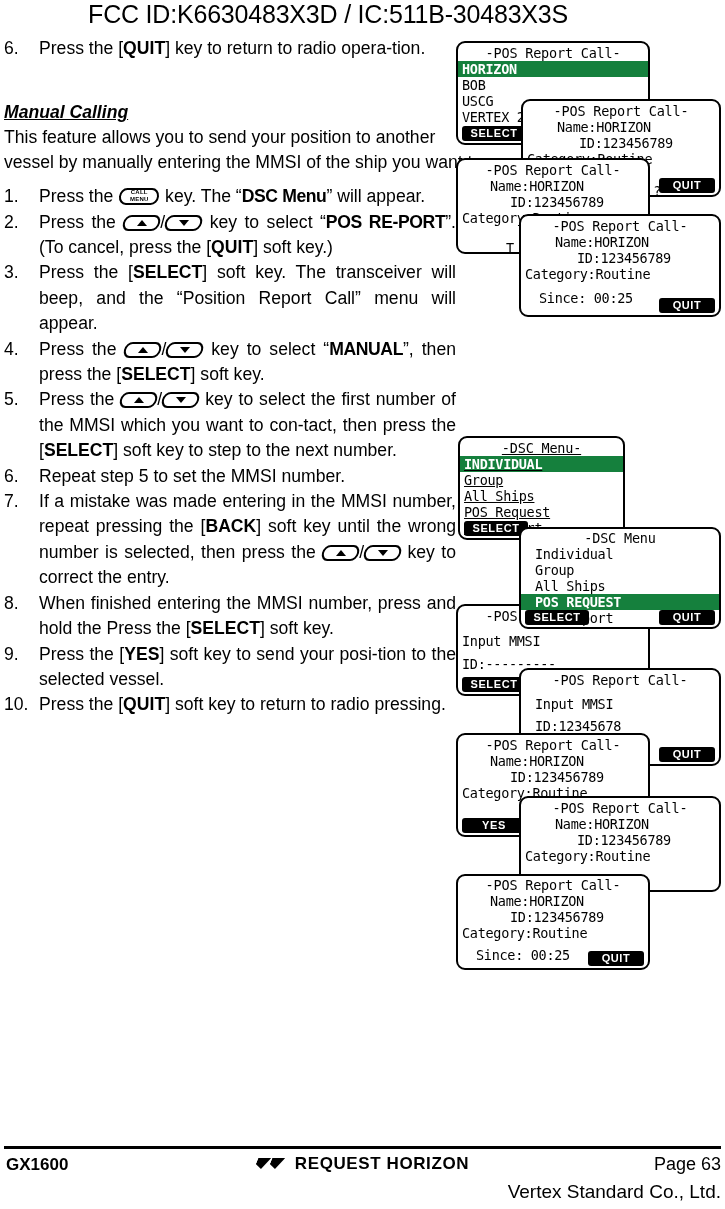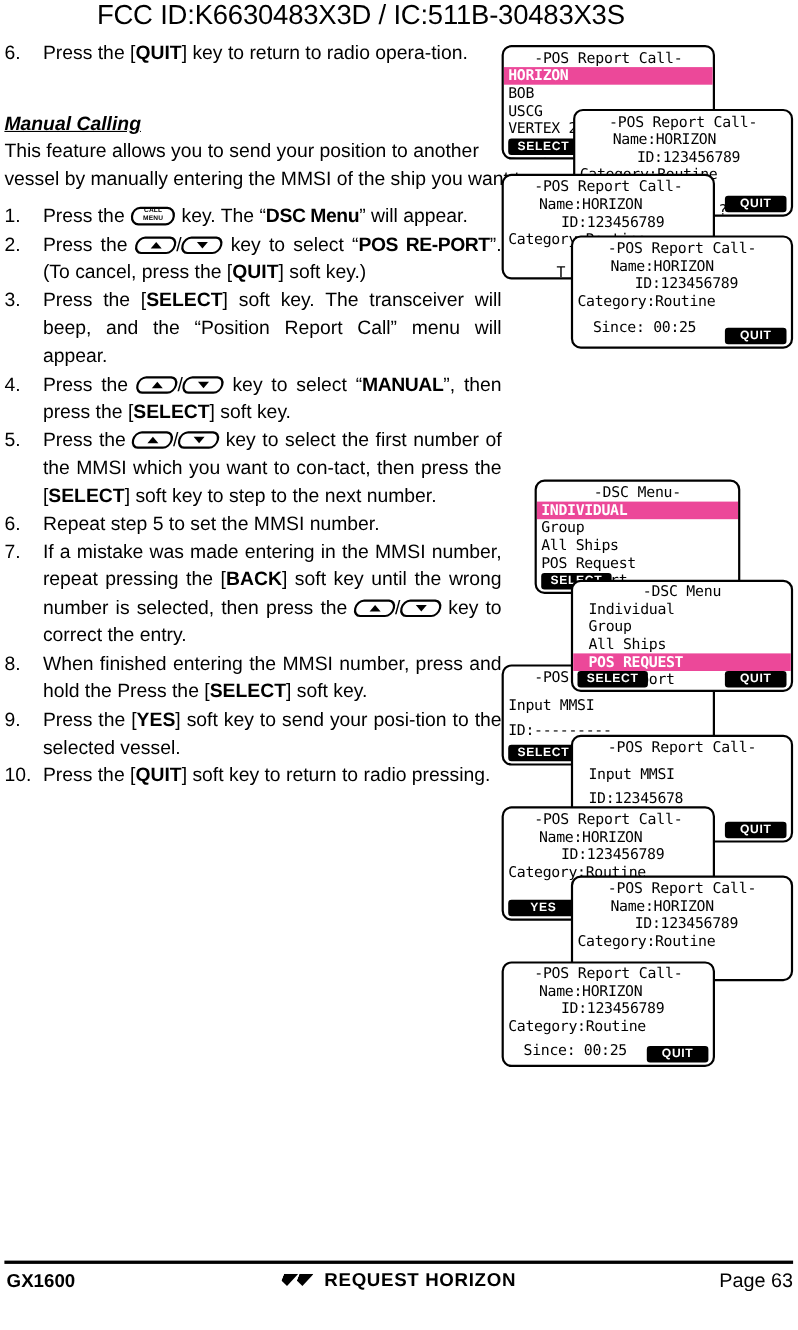--- a/index.html
+++ b/index.html
@@ -138,21 +138,21 @@
   .lcd .row{
     font-size:13.5px;
     line-height:16px;
     letter-spacing:-0.3px;
     white-space:nowrap;
     padding-left:4px;
   }
   .lcd .row.ctr{text-align:left;padding-left:0;margin-left:18px;}
   .lcd .row.rt{text-align:right;padding-right:8px;}
   .lcd .row.hl{
-    background:#ec4899;color:#fff;font-weight:bold;
+    background:#15803d;color:#fff;font-weight:bold;
   }
   .lcd .row.ind{padding-left:14px;}
   .softbar{
     position:absolute;left:0;bottom:2px;width:100%;
     height:15px;
   }
   .soft{
     position:absolute;
     background:#000;color:#fff;
     font-family:"Liberation Sans", sans-serif;
@@ -234,21 +234,21 @@
     <div class="ttl" style="margin-top:2px;">-POS Report Call-</div>
     <div class="row ctr" style="padding-left:16px;">Name:HORIZON</div>
     <div class="row ctr" style="padding-left:38px;">ID:123456789</div>
     <div class="row">Category:Routine</div>
     <div class="row ctr" style="margin-top:8px;">Since: 00:25</div>
     <div class="softbar">
       <div class="soft right">QUIT</div>
     </div>
   </div>
 
-  <div class="lcd" style="left:486px;top:436px;width:187px;height:104px;z-index:1;">
+  <div class="lcd" style="left:458px;top:436px;width:167px;height:104px;z-index:1;text-decoration:underline;">
     <div class="ttl" style="margin-top:2px;">-DSC Menu-</div>
     <div class="row hl">INDIVIDUAL</div>
     <div class="row">Group</div>
     <div class="row">All Ships</div>
     <div class="row">POS Request</div>
     <div class="row">POS Report</div>
     <div class="row">Auto P</div>
     <div class="softbar">
       <div class="soft left">SELECT</div>
     </div>
@@ -383,14 +383,15 @@
       </li>
     </ol>
   </div>
 
   <div class="footrule"></div>
   <div class="foot-model">GX1600</div>
   <div class="foot-brand">
     <span class="brandmark"><i></i><i></i></span><span>REQUEST HORIZON</span>
   </div>
   <div class="foot-page">Page 63</div>
+  <div class="foot-vertex">Vertex Standard Co., Ltd.</div>
 
 </div>
 
 </body></html>

